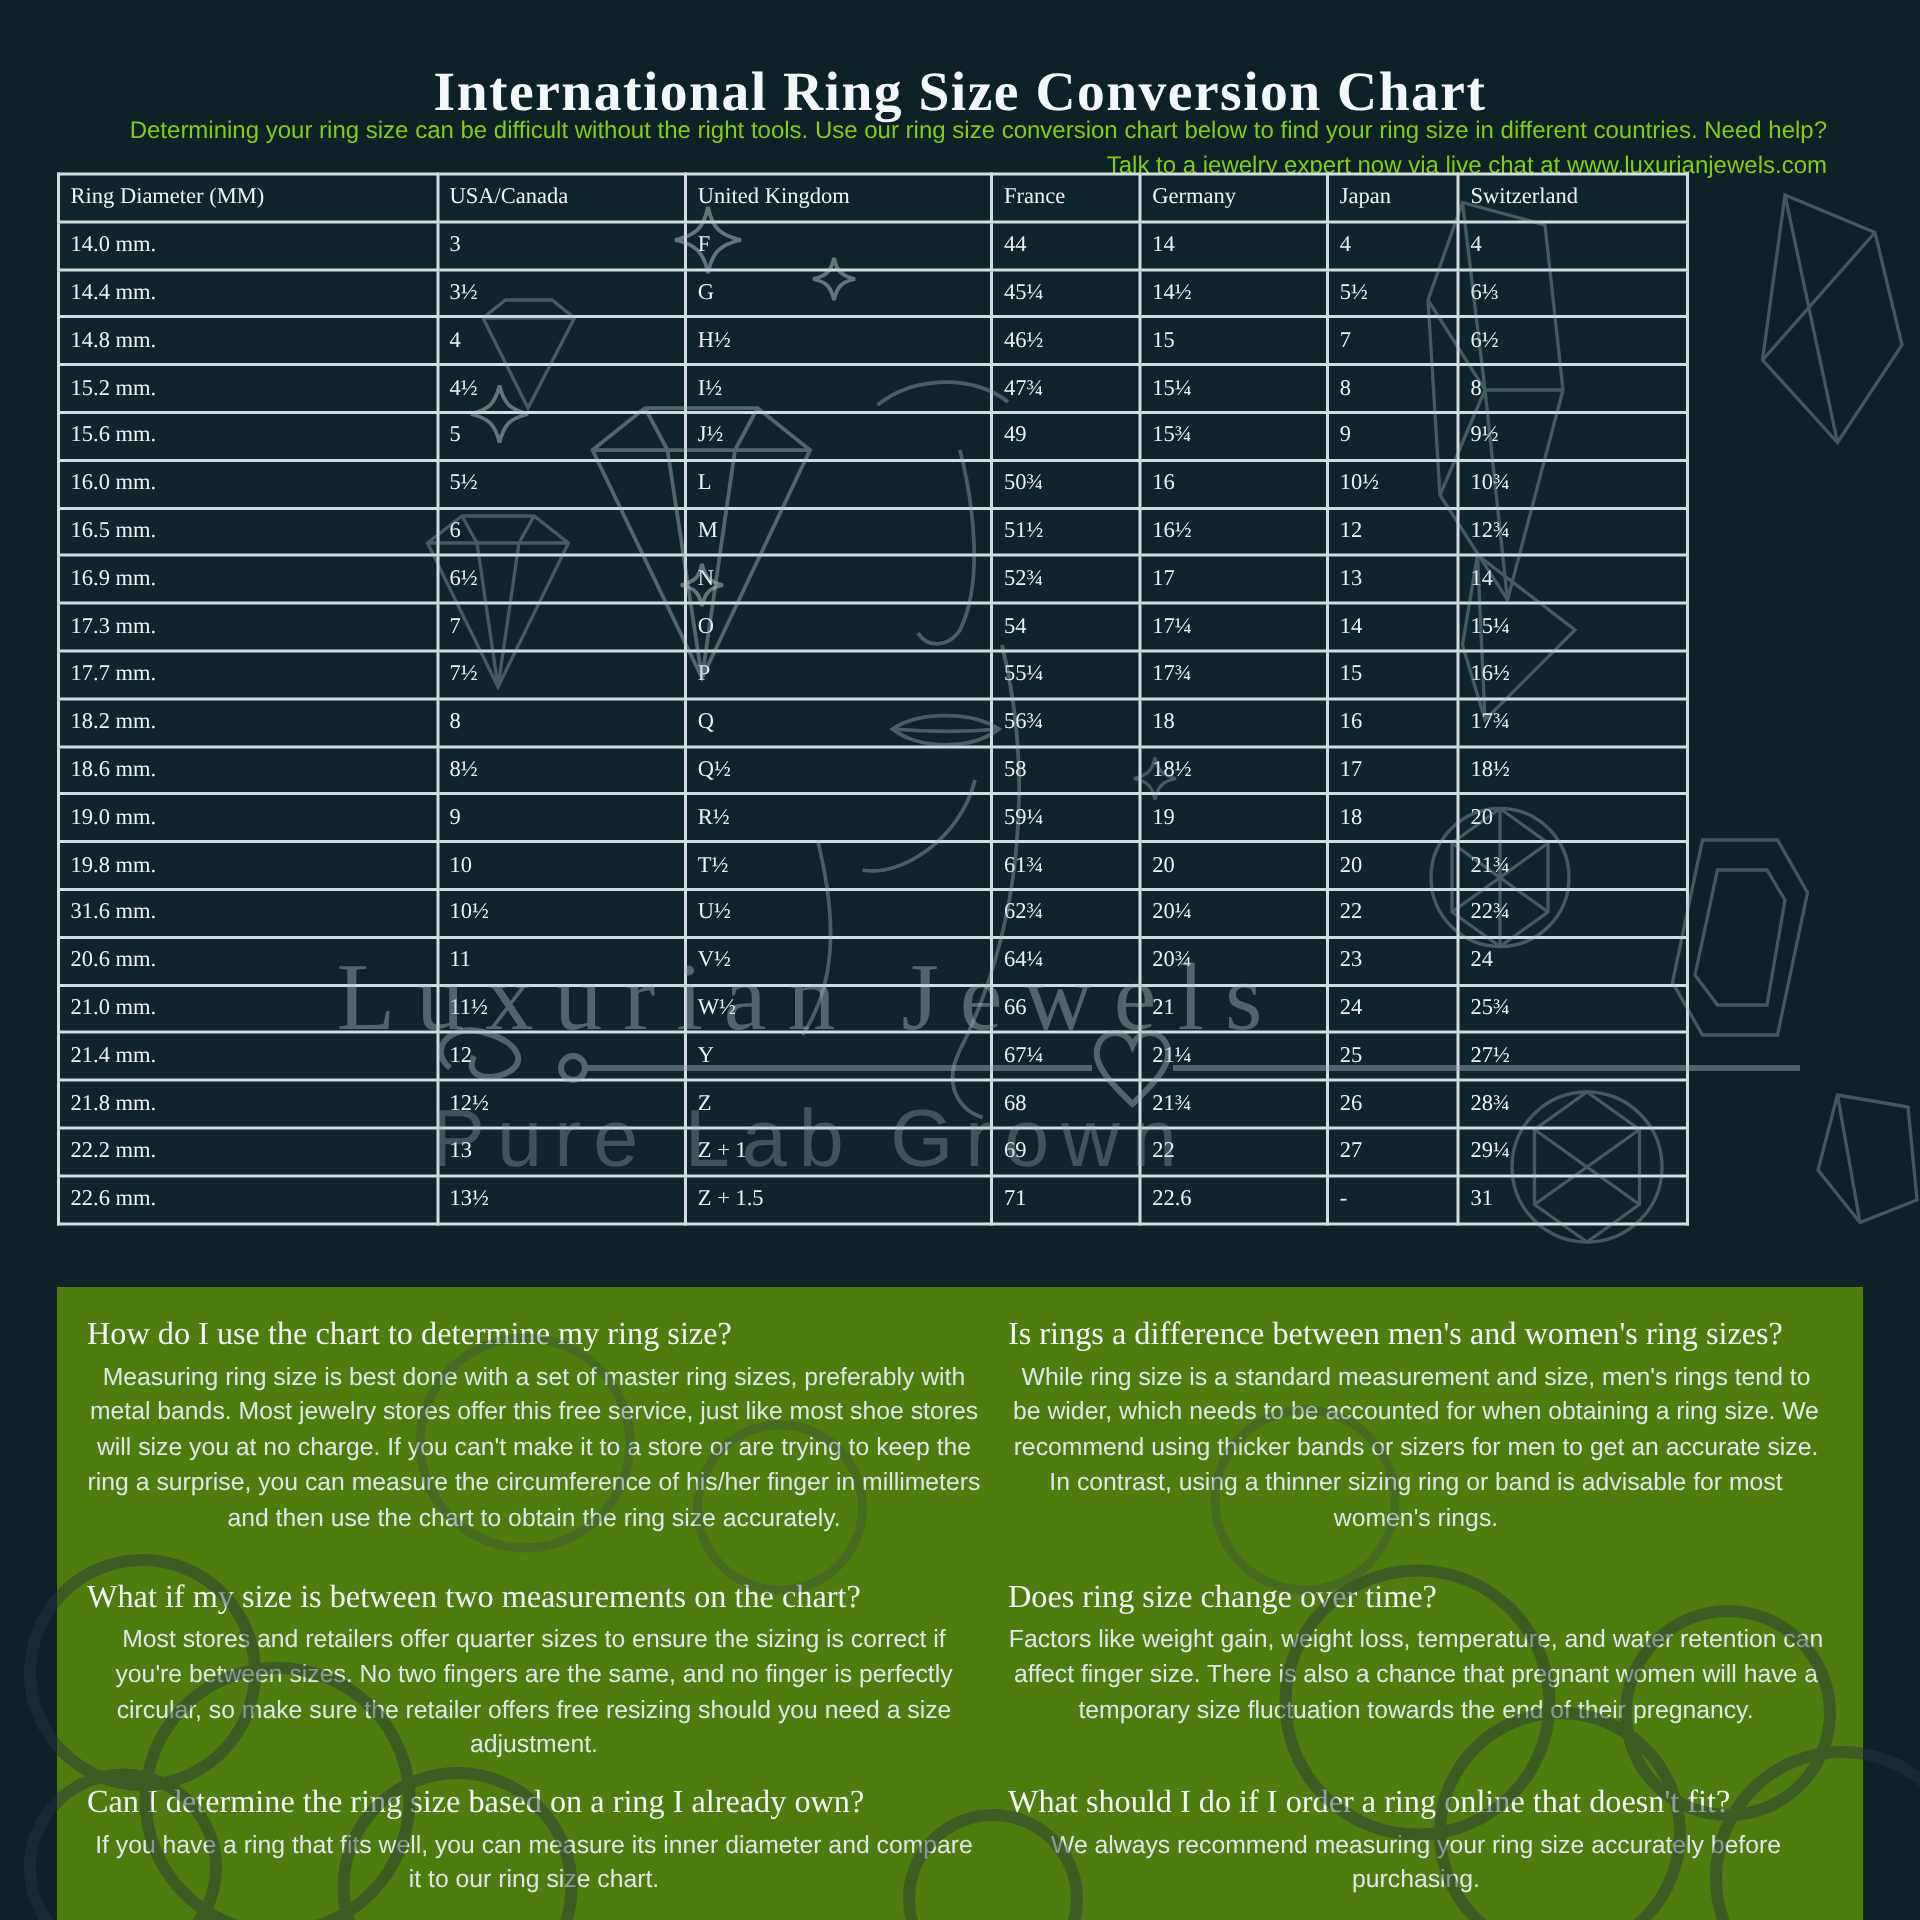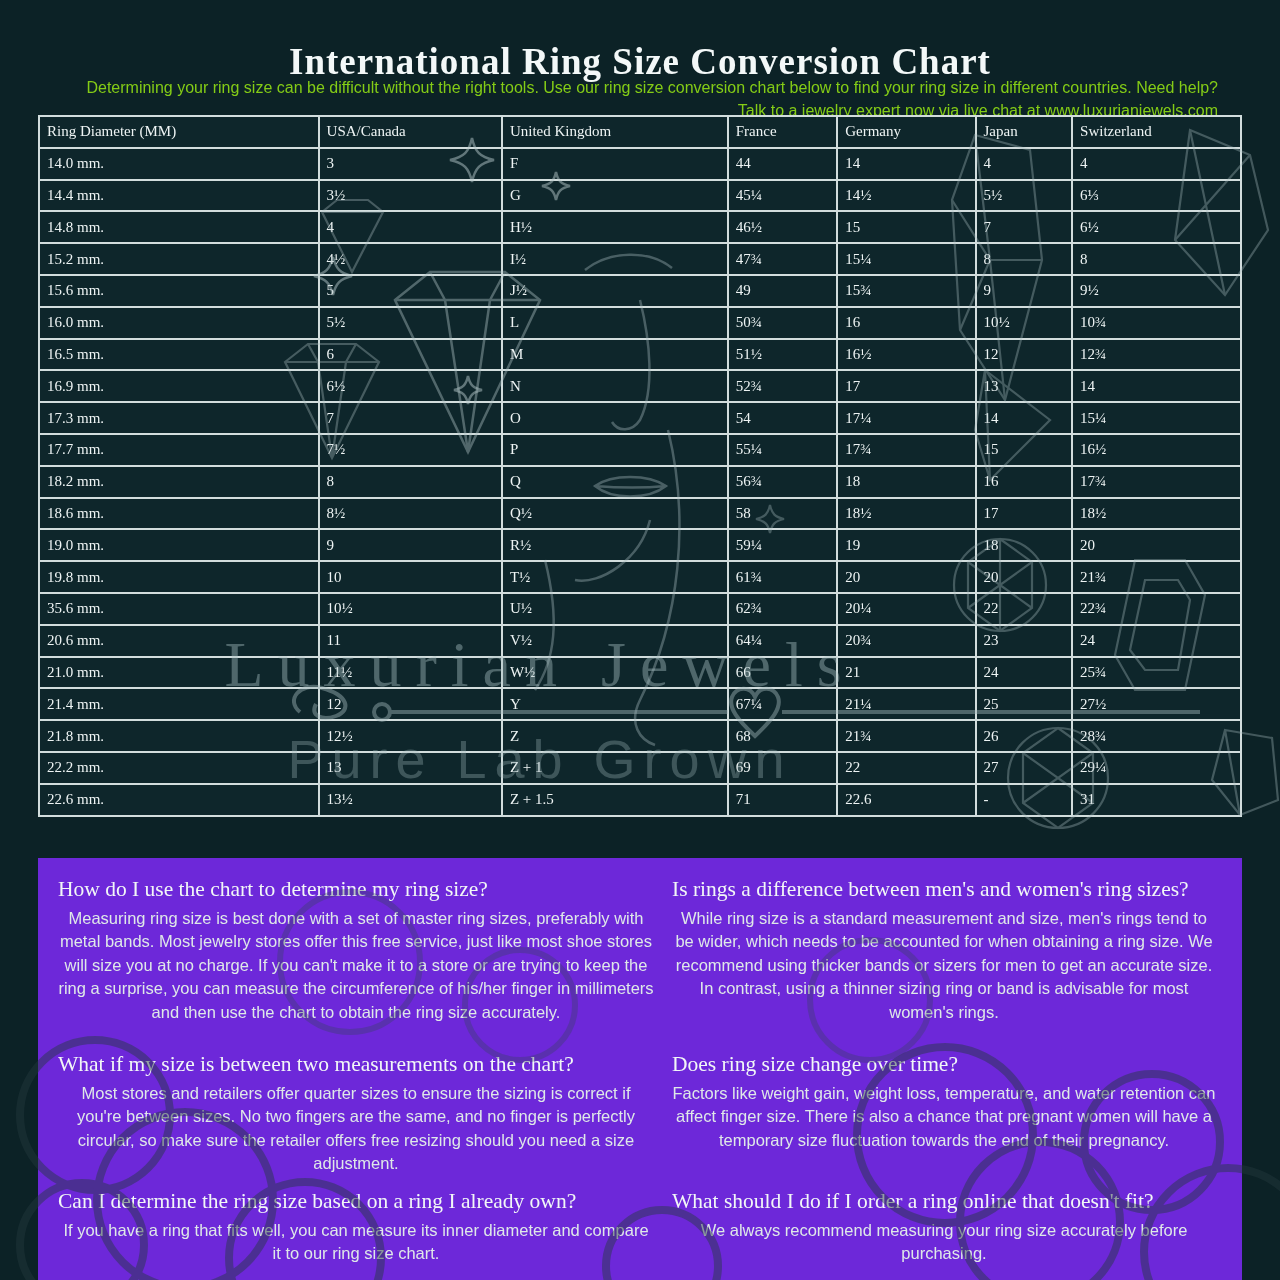--- a/index.html
+++ b/index.html
@@ -4,28 +4,28 @@
 <style>
   html,body{margin:0;padding:0;background:#0c2226;}
   .page{position:relative;width:1280px;height:1280px;background:#0c2226;overflow:hidden;
         font-family:"Liberation Sans",sans-serif;color:#edf3f3;}
   
   .title{position:absolute;top:8px;left:0;width:100%;text-align:center;
          font-family:"Liberation Serif",serif;font-size:37px;letter-spacing:1px;color:#f3f8f8;margin-top:32px;}
   .intro{position:absolute;top:61px;left:50%;transform:translateX(-50%);width:1156px;
          text-align:right;font-size:16px;line-height:1.42;color:#84cc16;}
   
-  .chart-table{position:absolute;left:38px;top:115px;width:1204px;border-collapse:collapse;z-index:2;}
+  .chart-table{position:absolute;left:38px;top:115px;width:1088px;border-collapse:collapse;z-index:2;}
   .chart-table th,.chart-table td{
       border:2px solid #d2dddd;height:27.8px;padding:1px 7px;
       font-family:"Liberation Serif",serif;font-size:15px;font-weight:normal;
       text-align:left;vertical-align:middle;color:#eef4f4;background:#0e262b;}
   
   .faq-panel{position:absolute;left:38px;top:858px;width:1204px;height:422px;
-             background:#6d28d9;z-index:3;}
+             background:#4d7c0f;z-index:3;}
   .faq-grid{display:grid;grid-template-columns:596px 1fr;grid-template-rows:175px 137px auto;
             column-gap:18px;padding:19px 26px 0 20px;}
   .faq-block h3{margin:0 0 5px 0;font-family:"Liberation Serif",serif;font-size:21.5px;
                 font-weight:normal;color:#f2f7f7;}
   .faq-block p{margin:0;font-size:16.5px;line-height:1.42;color:#dfe8e8;text-align:center;}
   
   .wm-brand{position:absolute;top:628px;left:0;width:1080px;text-align:center;z-index:6;
             font-family:"Liberation Serif",serif;font-size:64px;letter-spacing:14px;
             color:rgba(170,192,195,0.42);pointer-events:none;}
   .wm-tagline{position:absolute;top:728px;left:0;width:1080px;text-align:center;z-index:6;
@@ -258,21 +258,21 @@
         <tr>
           <td>19.8 mm.</td>
           <td>10</td>
           <td>T½</td>
           <td>61¾</td>
           <td>20</td>
           <td>20</td>
           <td>21¾</td>
         </tr>
         <tr>
-          <td>35.6 mm.</td>
+          <td>31.6 mm.</td>
           <td>10½</td>
           <td>U½</td>
           <td>62¾</td>
           <td>20¼</td>
           <td>22</td>
           <td>22¾</td>
         </tr>
         <tr>
           <td>20.6 mm.</td>
           <td>11</td>

